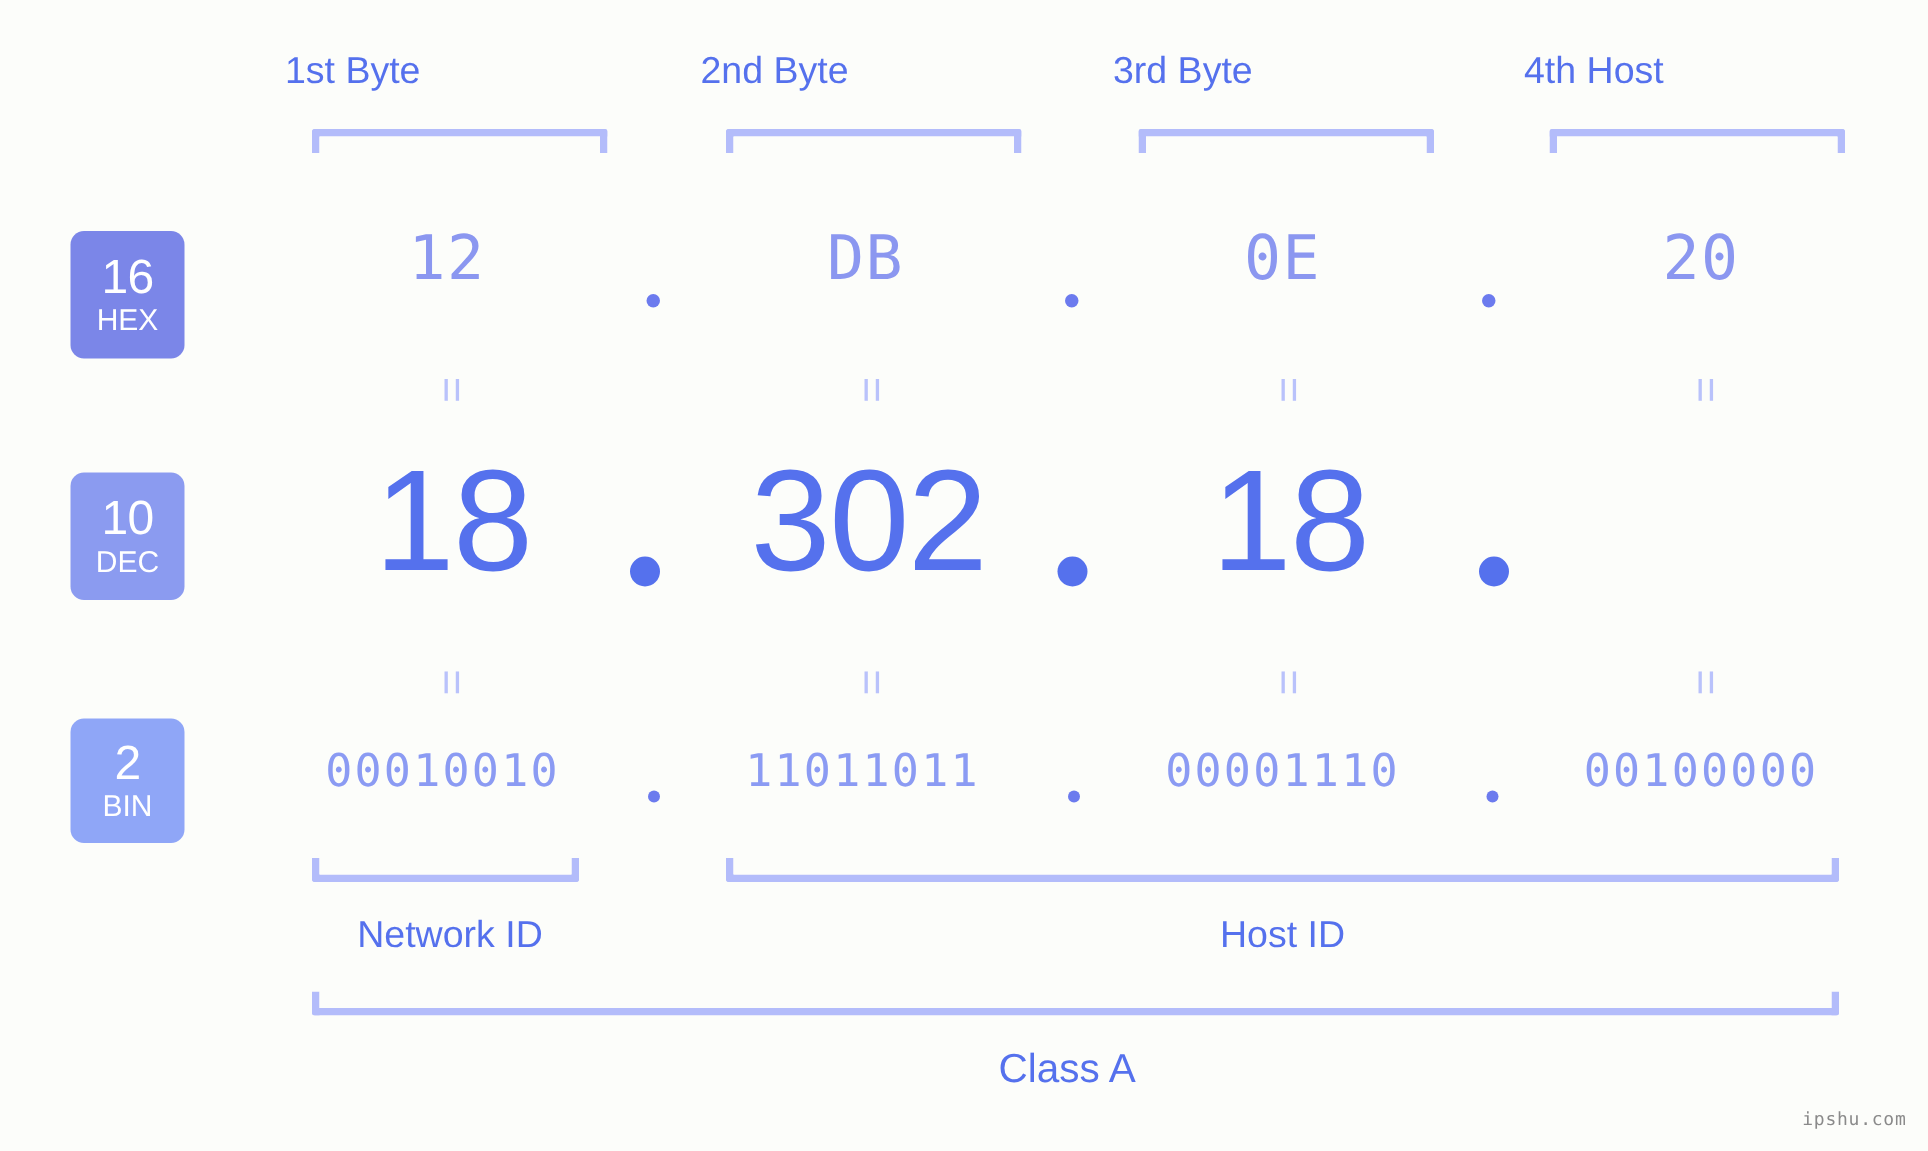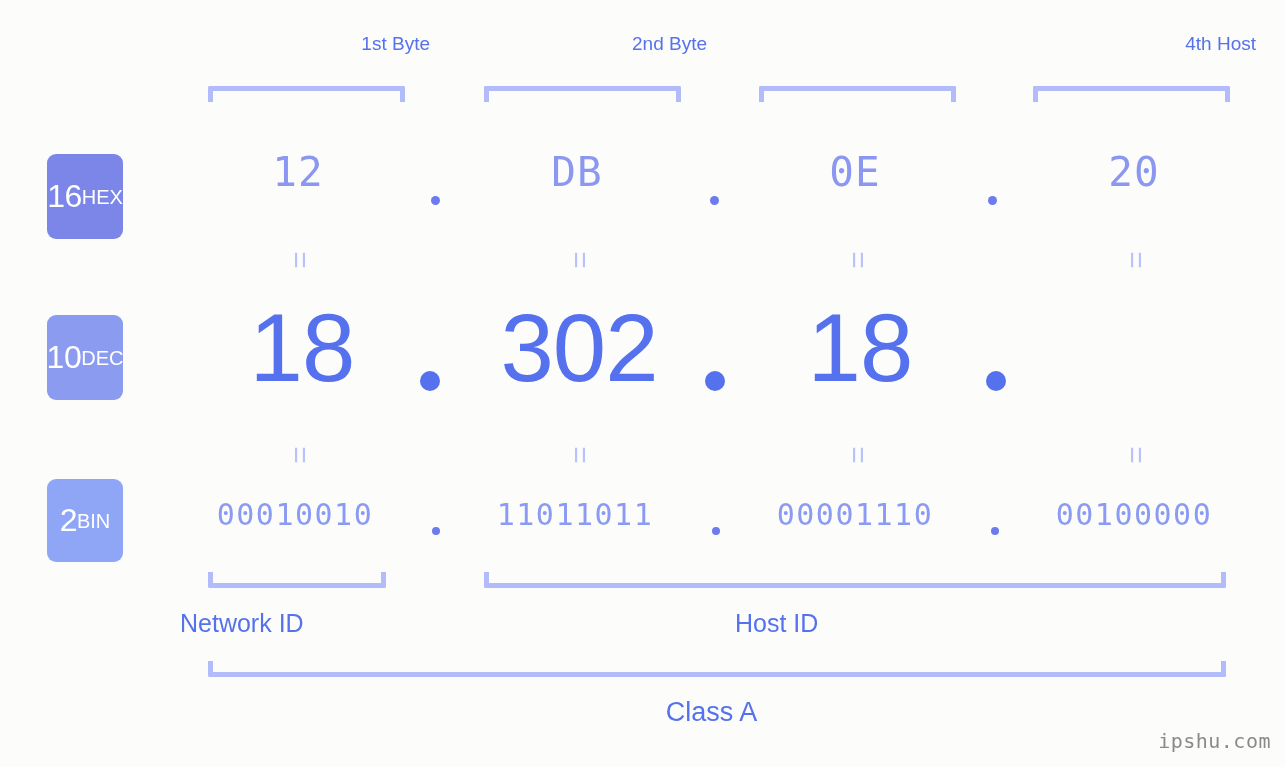--- a/index.html
+++ b/index.html
@@ -18,22 +18,22 @@
     position: relative;
     width: 1285px;
     height: 767px;
   }
 
   
   .byte-header {
     position: absolute;
     top: 33px;
     width: 240px;
-    text-align: right;
-    font-size: 19px;
+    text-align: left;
+    font-size: 25px;
     color: #5571ed;
     font-family: "Liberation Sans", sans-serif;
     letter-spacing: 0px;
     white-space: nowrap;
   }
 
   
   .bracket-top {
     position: absolute;
     top: 86px;
@@ -59,21 +59,21 @@
   
   .badge {
     position: absolute;
     left: 47px;
     width: 76px;
     border-radius: 9px;
     color: #ffffff;
     text-align: center;
     box-sizing: border-box;
     display: flex;
-    flex-direction: row;
+    flex-direction: column;
     align-items: center;
     justify-content: center;
     line-height: 1;
   }
   .badge .badge-num {
     font-size: 32px;
     font-weight: 400;
     line-height: 1.05;
     letter-spacing: -0.5px;
   }
@@ -148,21 +148,21 @@
     font-weight: 400;
     letter-spacing: 0;
   }
   .eq-top { top: 245px; }
   .eq-bot { top: 440px; }
 
   
   .id-label {
     position: absolute;
     top: 609px;
-    text-align: left;
+    text-align: center;
     font-size: 25px;
     color: #5571ed;
     font-family: "Liberation Sans", sans-serif;
     white-space: nowrap;
   }
 
   
   #class-label {
     position: absolute;
     top: 697px;
@@ -173,32 +173,33 @@
     color: #5571ed;
     font-family: "Liberation Sans", sans-serif;
   }
 
   
   #watermark {
     position: absolute;
     right: 14px;
     bottom: 14px;
     font-family: "DejaVu Sans Mono", monospace;
-    font-size: 20px;
+    font-size: 12px;
     color: #8a8a8a;
     letter-spacing: 0.5px;
   }
 </style>
 </head>
 <body>
 
 <div id="stage">
 
   <div class="byte-header" style="left:190px">1st Byte</div>
   <div class="byte-header" style="left:467px">2nd Byte</div>
+  <div class="byte-header" style="left:742px">3rd Byte</div>
   <div class="byte-header" style="left:1016px">4th Host</div>
 
   <div class="bracket-top" style="left:208px; width:197px"></div>
   <div class="bracket-top" style="left:484px; width:197px"></div>
   <div class="bracket-top" style="left:759px; width:197px"></div>
   <div class="bracket-top" style="left:1033px; width:197px"></div>
 
   <div id="badge-hex" class="badge">
     <span class="badge-num">16</span>
     <span class="badge-name">HEX</span>

